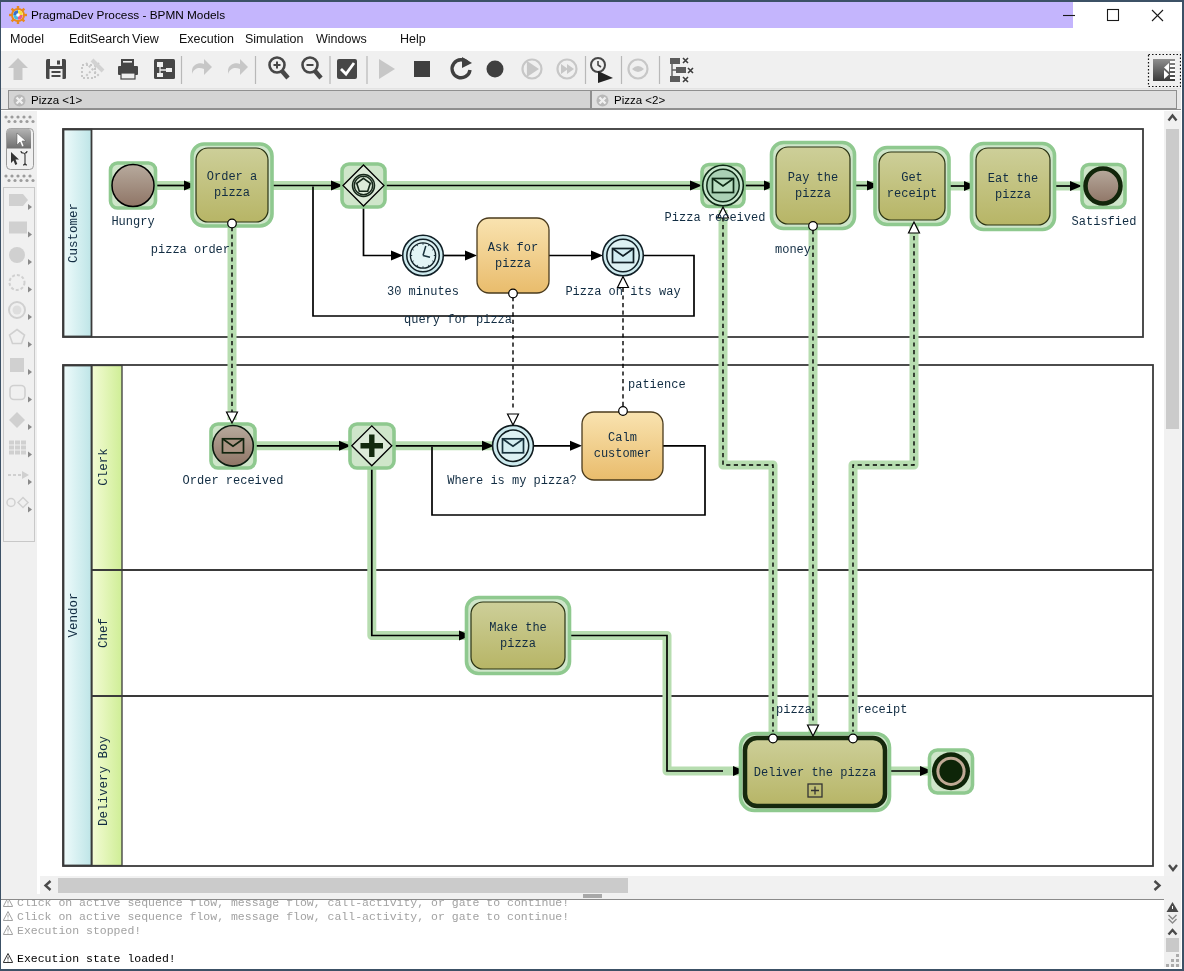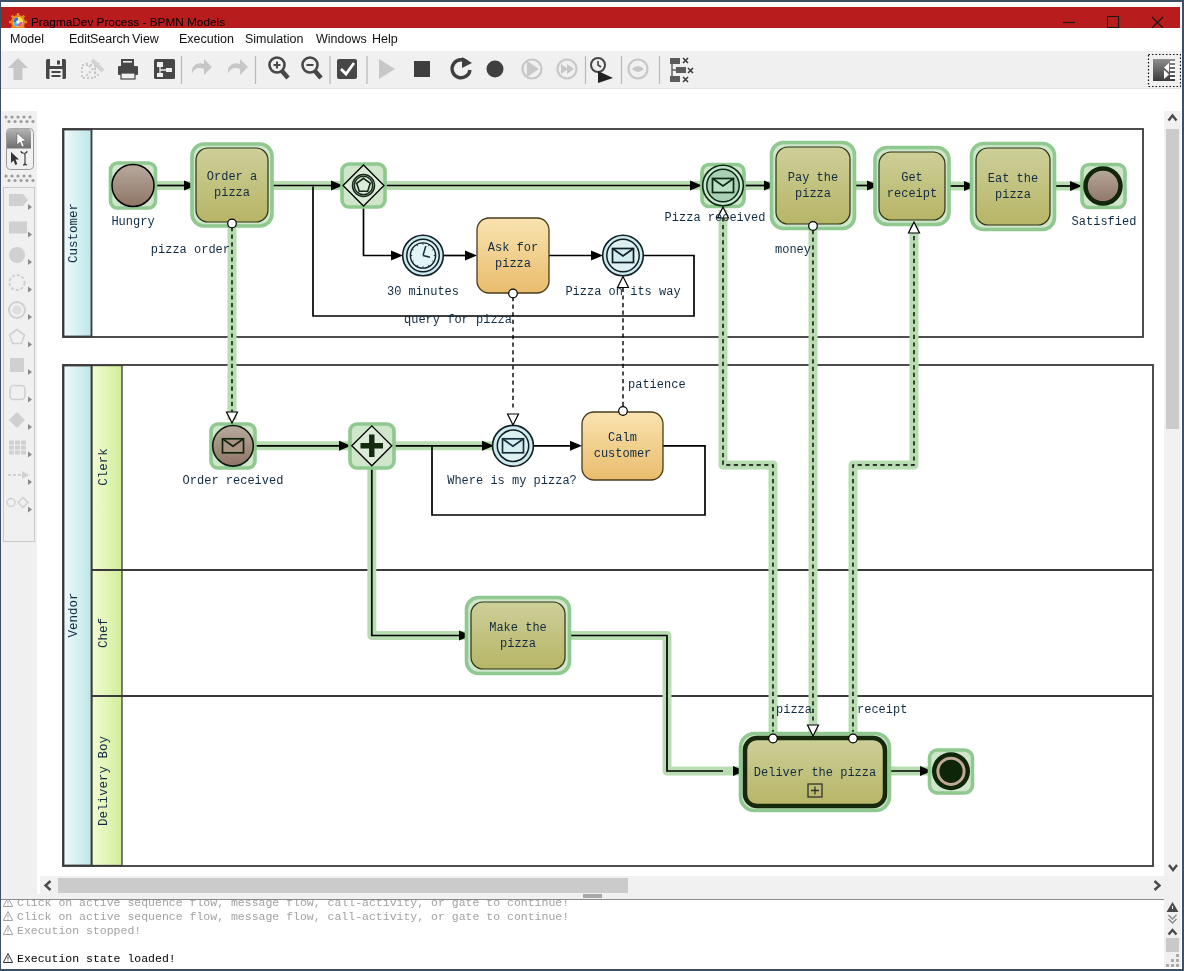--- a/index.html
+++ b/index.html
@@ -1,18 +1,18 @@
 <!DOCTYPE html>
 <html><head><meta charset="utf-8">
 <style>
 *{margin:0;padding:0;box-sizing:border-box}
 html,body{width:1184px;height:971px;overflow:hidden;background:#fff;font-family:"Liberation Sans",sans-serif}
 #win{position:absolute;left:0;top:0;width:1184px;height:971px;background:#fff}
 .abs{position:absolute}
-#title{position:absolute;left:0;top:7px;width:1180px;height:28px;background:#b91c1c}
+#title{position:absolute;left:0;top:0;width:1073px;height:28px;background:#c4b5fd}
 #title .txt{position:absolute;left:31px;top:8px;font-size:11.8px;color:#000}
 #menu{position:absolute;left:0;top:28px;width:1181px;height:23px;background:#fff}
 #menu span{position:absolute;top:4px;font-size:12.5px;color:#111}
 #toolbar{position:absolute;left:0;top:51px;width:1181px;height:38px;background:#f0f0f0;border-bottom:1px solid #e3e3e3}
 #tabbar{position:absolute;left:0;top:89px;width:1181px;height:21px;background:#e9e9e9;border-bottom:1px solid #8e8e8e}
 .tab{position:absolute;top:1px;height:19px;border:1px solid #8f8f8f;font-size:11.5px;color:#000}
 .tab .lbl{position:absolute;left:22px;top:2.5px}
 #palette{position:absolute;left:1px;top:111px;width:36px;height:783px;background:#f0f0f0}
 #canvas{position:absolute;left:40px;top:111px;width:1124px;height:925px;background:#fff;overflow:hidden}
 #vscroll{position:absolute;left:1164px;top:111px;width:17px;height:765px;background:#f1f1f1}
@@ -58,21 +58,21 @@
 </svg>
 </div>
 <div id="menu">
       <span style="left:10px">Model</span>
       <span style="left:69px">Edit</span>
       <span style="left:90px">Search</span>
       <span style="left:132px">View</span>
       <span style="left:179px">Execution</span>
       <span style="left:245px">Simulation</span>
       <span style="left:316px">Windows</span>
-      <span style="left:372px">Help</span>
+      <span style="left:400px">Help</span>
     </div>
 <div id="toolbar"><svg width="1181" height="38" viewBox="0 0 1181 38">
         <line x1="181.5" y1="5" x2="181.5" y2="33" stroke="#b8b8b8" stroke-width="1.2"></line>
         <line x1="255.5" y1="5" x2="255.5" y2="33" stroke="#b8b8b8" stroke-width="1.2"></line>
         <line x1="330" y1="5" x2="330" y2="33" stroke="#b8b8b8" stroke-width="1.2"></line>
         <line x1="367" y1="5" x2="367" y2="33" stroke="#b8b8b8" stroke-width="1.2"></line>
         <line x1="585.5" y1="5" x2="585.5" y2="33" stroke="#b8b8b8" stroke-width="1.2"></line>
         <line x1="621.5" y1="5" x2="621.5" y2="33" stroke="#b8b8b8" stroke-width="1.2"></line>
         <line x1="659.5" y1="5" x2="659.5" y2="33" stroke="#b8b8b8" stroke-width="1.2"></line>
         <path d="M18 7 L28 17 L22.5 17 L22.5 29 L13.5 29 L13.5 17 L8 17 Z" fill="#c7c7c7"></path>
@@ -163,20 +163,36 @@
         <g fill="#fff">
           <path d="M1169 12 L1164 16.5 L1169 21 Z"></path>
           <path d="M1164 19 L1169 23.5 L1164 28 Z"></path>
           <rect x="1170" y="10" width="5" height="2"></rect>
           <rect x="1170" y="14" width="5" height="2"></rect>
           <rect x="1170" y="18" width="5" height="2"></rect>
           <rect x="1170" y="22" width="5" height="2"></rect>
           <rect x="1170" y="26" width="5" height="2"></rect>
         </g>
       </svg></div>
+<div id="tabbar">
+      <div class="tab" style="left:8px;width:583px;background:#d4d4d4">
+        <svg class="abs" style="left:4px;top:3px" width="13" height="13" viewBox="0 0 13 13">
+          <circle cx="6.5" cy="6.5" r="6" fill="#b9b9b9"></circle>
+          <path d="M3.5 3.5 L9.5 9.5 M9.5 3.5 L3.5 9.5" stroke="#f0f0f0" stroke-width="2.4"></path>
+        </svg>
+        <span class="lbl">Pizza &lt;1&gt;</span>
+      </div>
+      <div class="tab" style="left:591px;width:586px;background:#e0e0e0">
+        <svg class="abs" style="left:4px;top:3px" width="13" height="13" viewBox="0 0 13 13">
+          <circle cx="6.5" cy="6.5" r="6" fill="#b9b9b9"></circle>
+          <path d="M3.5 3.5 L9.5 9.5 M9.5 3.5 L3.5 9.5" stroke="#f0f0f0" stroke-width="2.4"></path>
+        </svg>
+        <span class="lbl">Pizza &lt;2&gt;</span>
+      </div>
+    </div>
 <div id="palette"><svg width="36" height="783" viewBox="0 0 36 783">
         <defs>
           <linearGradient id="selg" x1="0" y1="0" x2="0" y2="1">
             <stop offset="0" stop-color="#b5b5b5"></stop>
             <stop offset="1" stop-color="#6e6e6e"></stop>
           </linearGradient>
         </defs>
         <circle cx="5" cy="6" r="1.6" fill="#9c9c9c"></circle>
         <circle cx="11" cy="6" r="1.6" fill="#9c9c9c"></circle>
         <circle cx="17" cy="6" r="1.6" fill="#9c9c9c"></circle>

